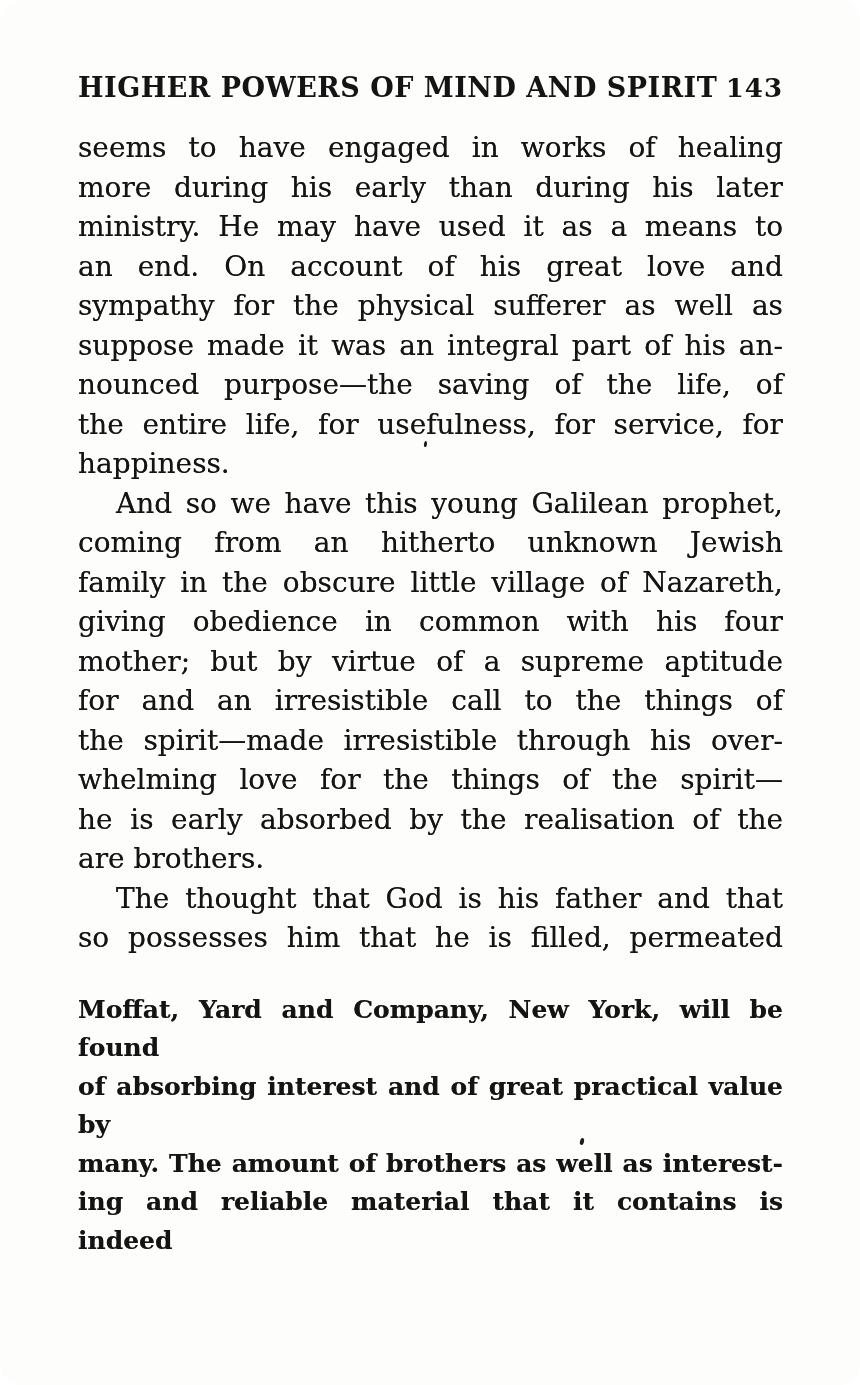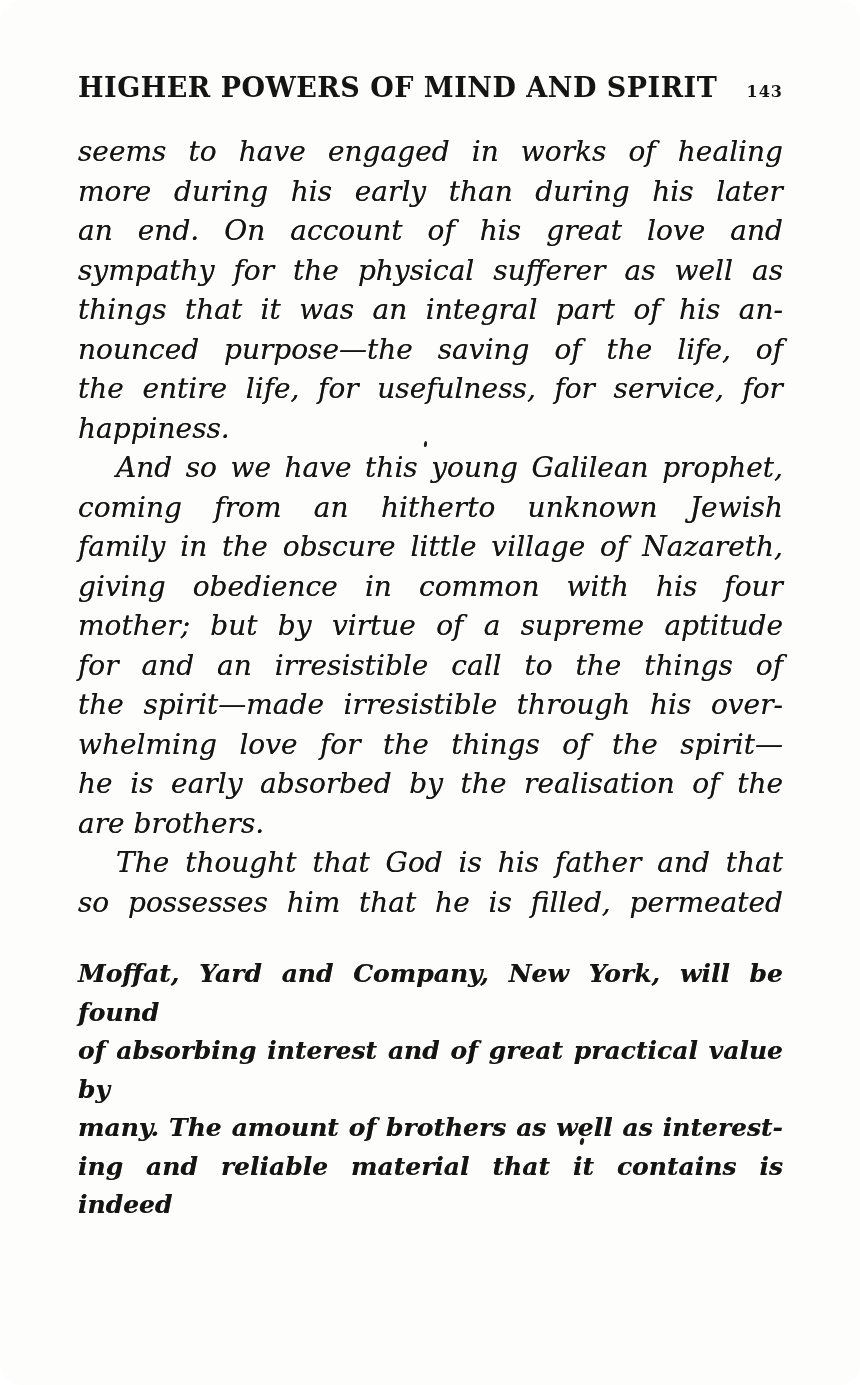--- a/index.html
+++ b/index.html
@@ -24,30 +24,30 @@
     justify-content: space-between;
     align-items: baseline;
     font-weight: 700;
     font-size: 27px;
     line-height: 32px;
     letter-spacing: 0.5px;
     margin-bottom: 24px;
     white-space: nowrap;
   }
   .running-head .pageno {
-    font-size: 16px;
+    font-size: 26px;
     letter-spacing: 1px;
   }
   .body-text {
     width: 705px;
     font-size: 28px;
     line-height: 39.5px;
     text-shadow: 0 0 0.5px rgba(0,0,0,0.65);
   }
-  .para { margin: 0; font-style: italic; }
+  .para { margin: 0; }
   .line {
     text-align: justify;
     text-align-last: justify;
   }
   .line.lastline { text-align-last: left; }
   .line.firstline { text-indent: 38px; }
   .footnote {
     width: 705px;
     margin-top: 33px;
     font-size: 25px;
@@ -69,23 +69,24 @@
 <div class="sheet">
   <div class="running-head">
     <span class="title">HIGHER POWERS OF MIND AND SPIRIT</span>
     <span class="pageno">143</span>
   </div>
 
   <div class="body-text">
       <div class="para">
         <div class="line">seems to have engaged in works of healing</div>
         <div class="line">more during his early than during his later</div>
+        <div class="line">ministry. He may have used it as a means to</div>
         <div class="line">an end. On account of his great love and</div>
         <div class="line">sympathy for the physical sufferer as well as</div>
-        <div class="line">things that it was an integral part of his an-</div>
+        <div class="line">suppose made it was an integral part of his an-</div>
         <div class="line">nounced purpose—the saving of the life, of</div>
         <div class="line">the entire life, for usefulness, for service, for</div>
         <div class="line lastline">happiness.</div>
       </div>
       <div class="para">
         <div class="line firstline">And so we have this young Galilean prophet,</div>
         <div class="line">coming from an hitherto unknown Jewish</div>
         <div class="line">family in the obscure little village of Nazareth,</div>
         <div class="line">giving obedience in common with his four</div>
         <div class="line">mother; but by virtue of a supreme aptitude</div>

